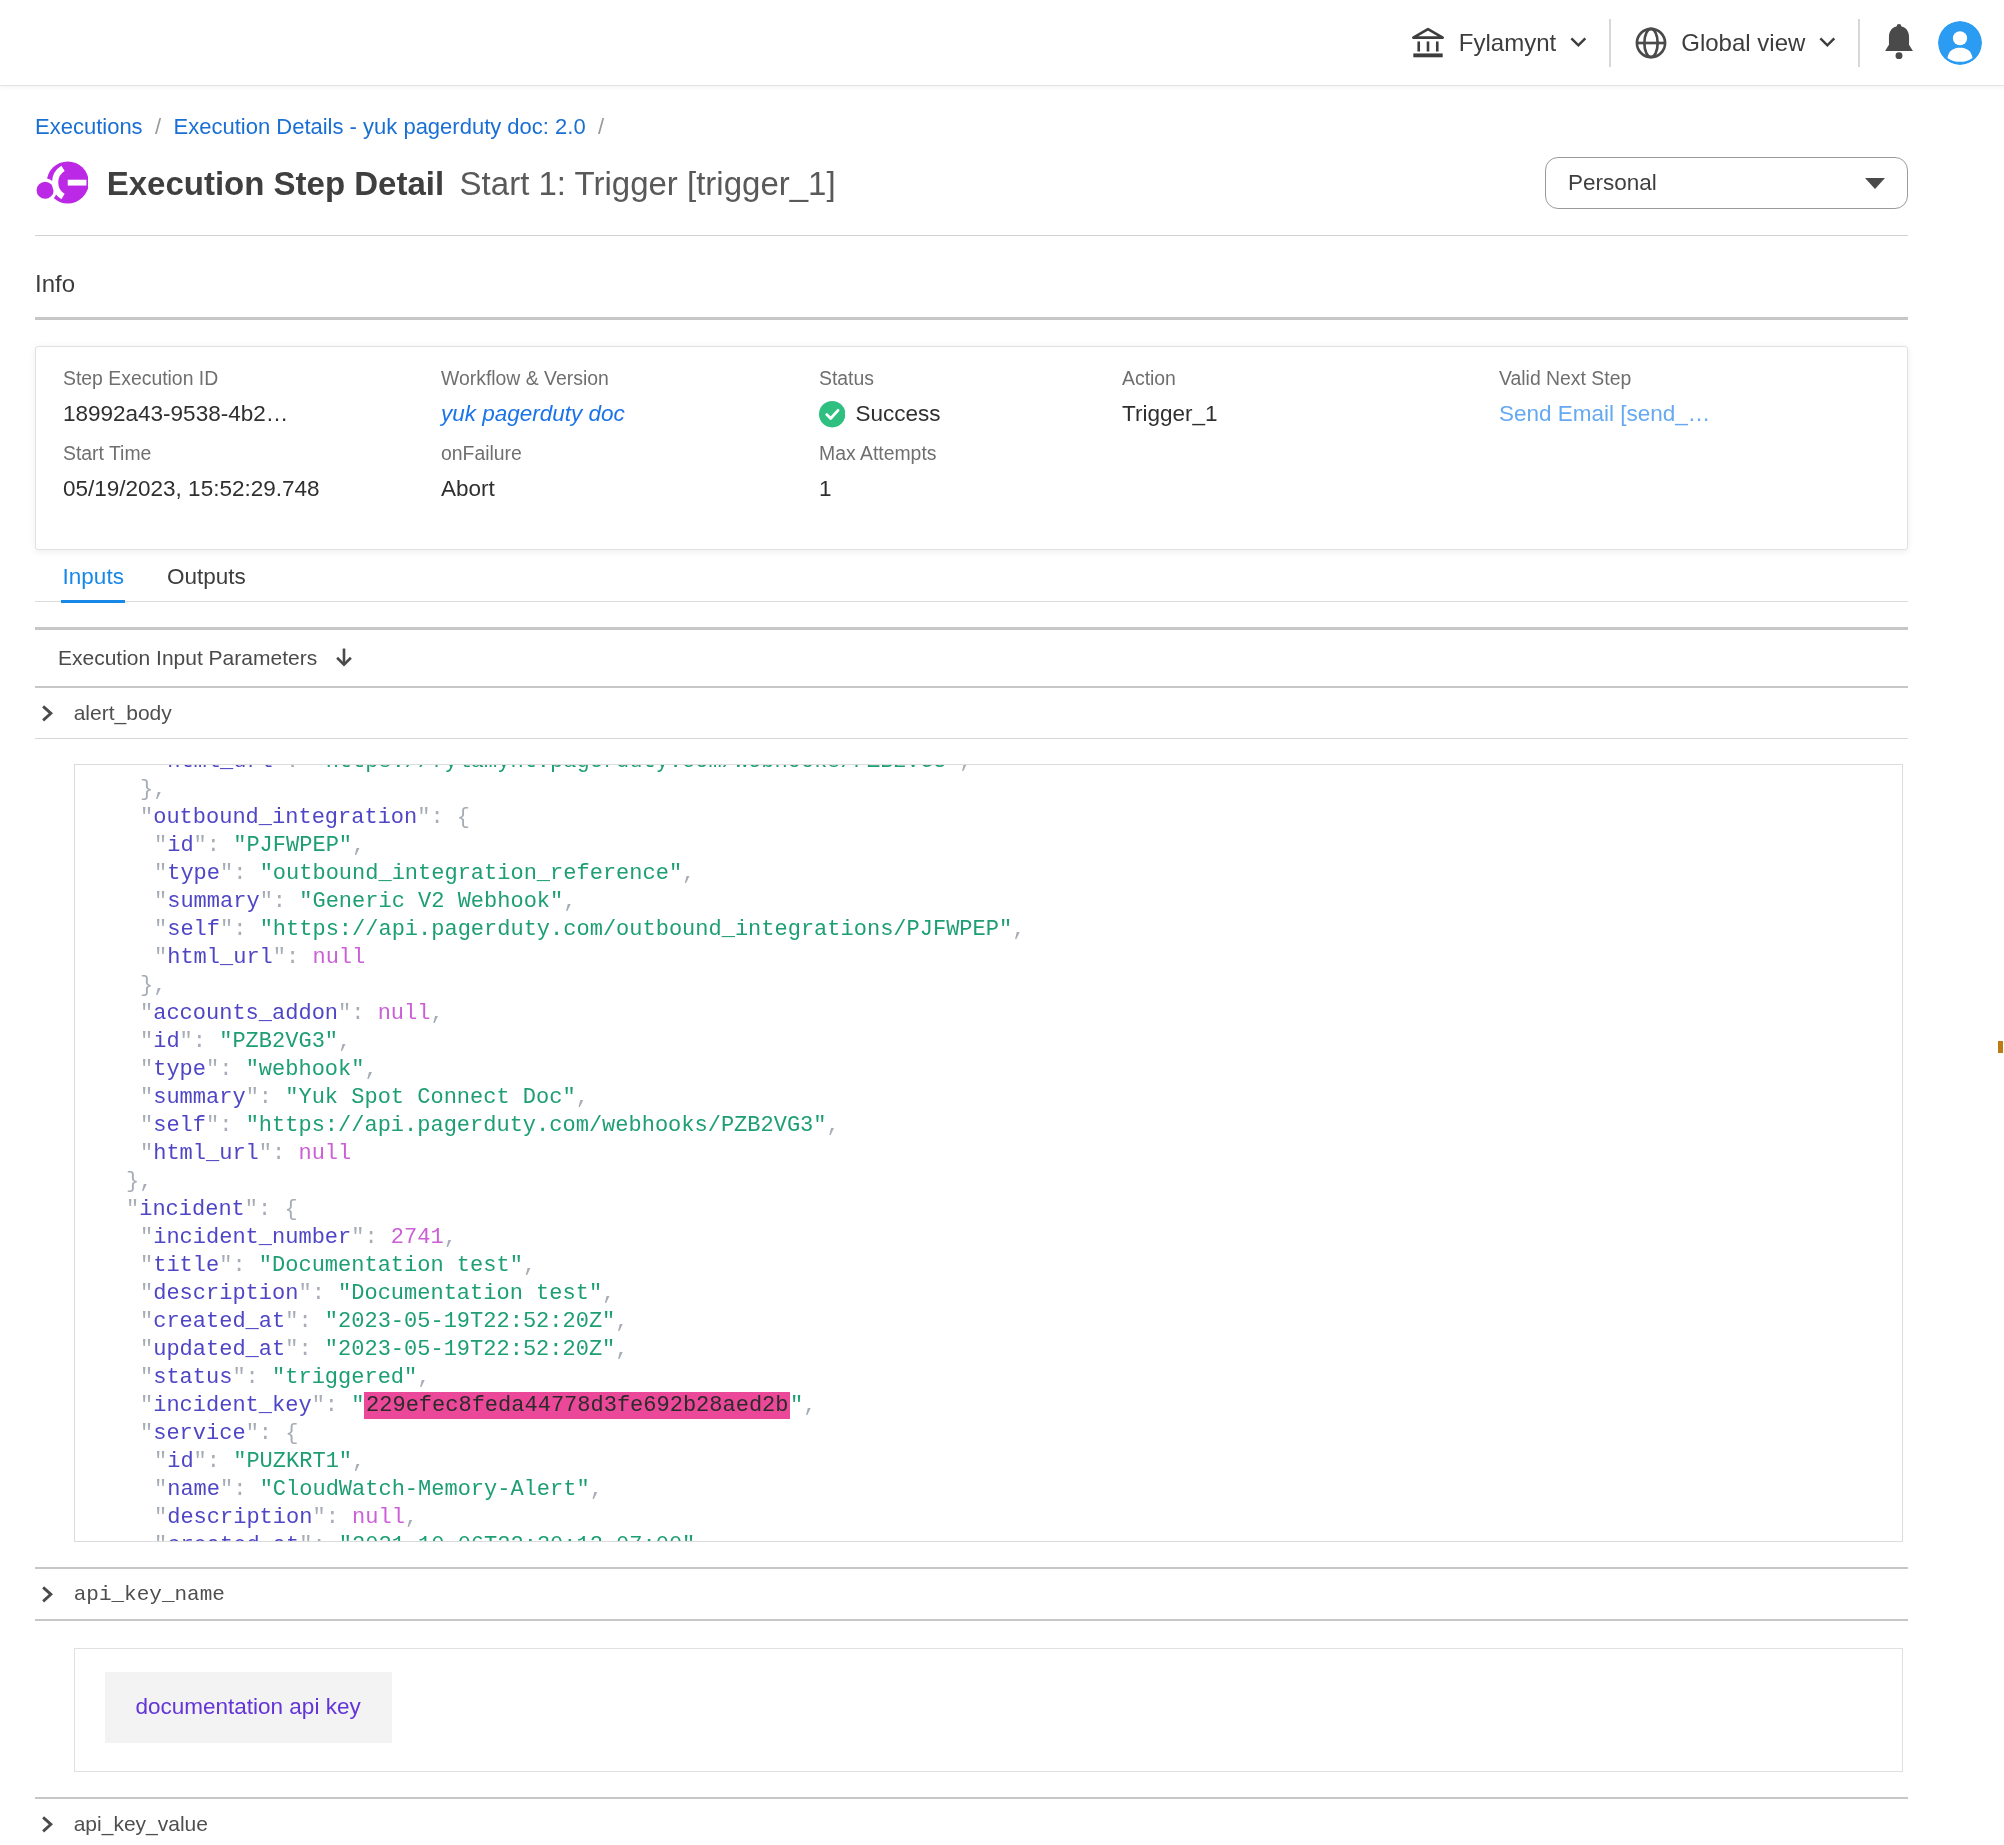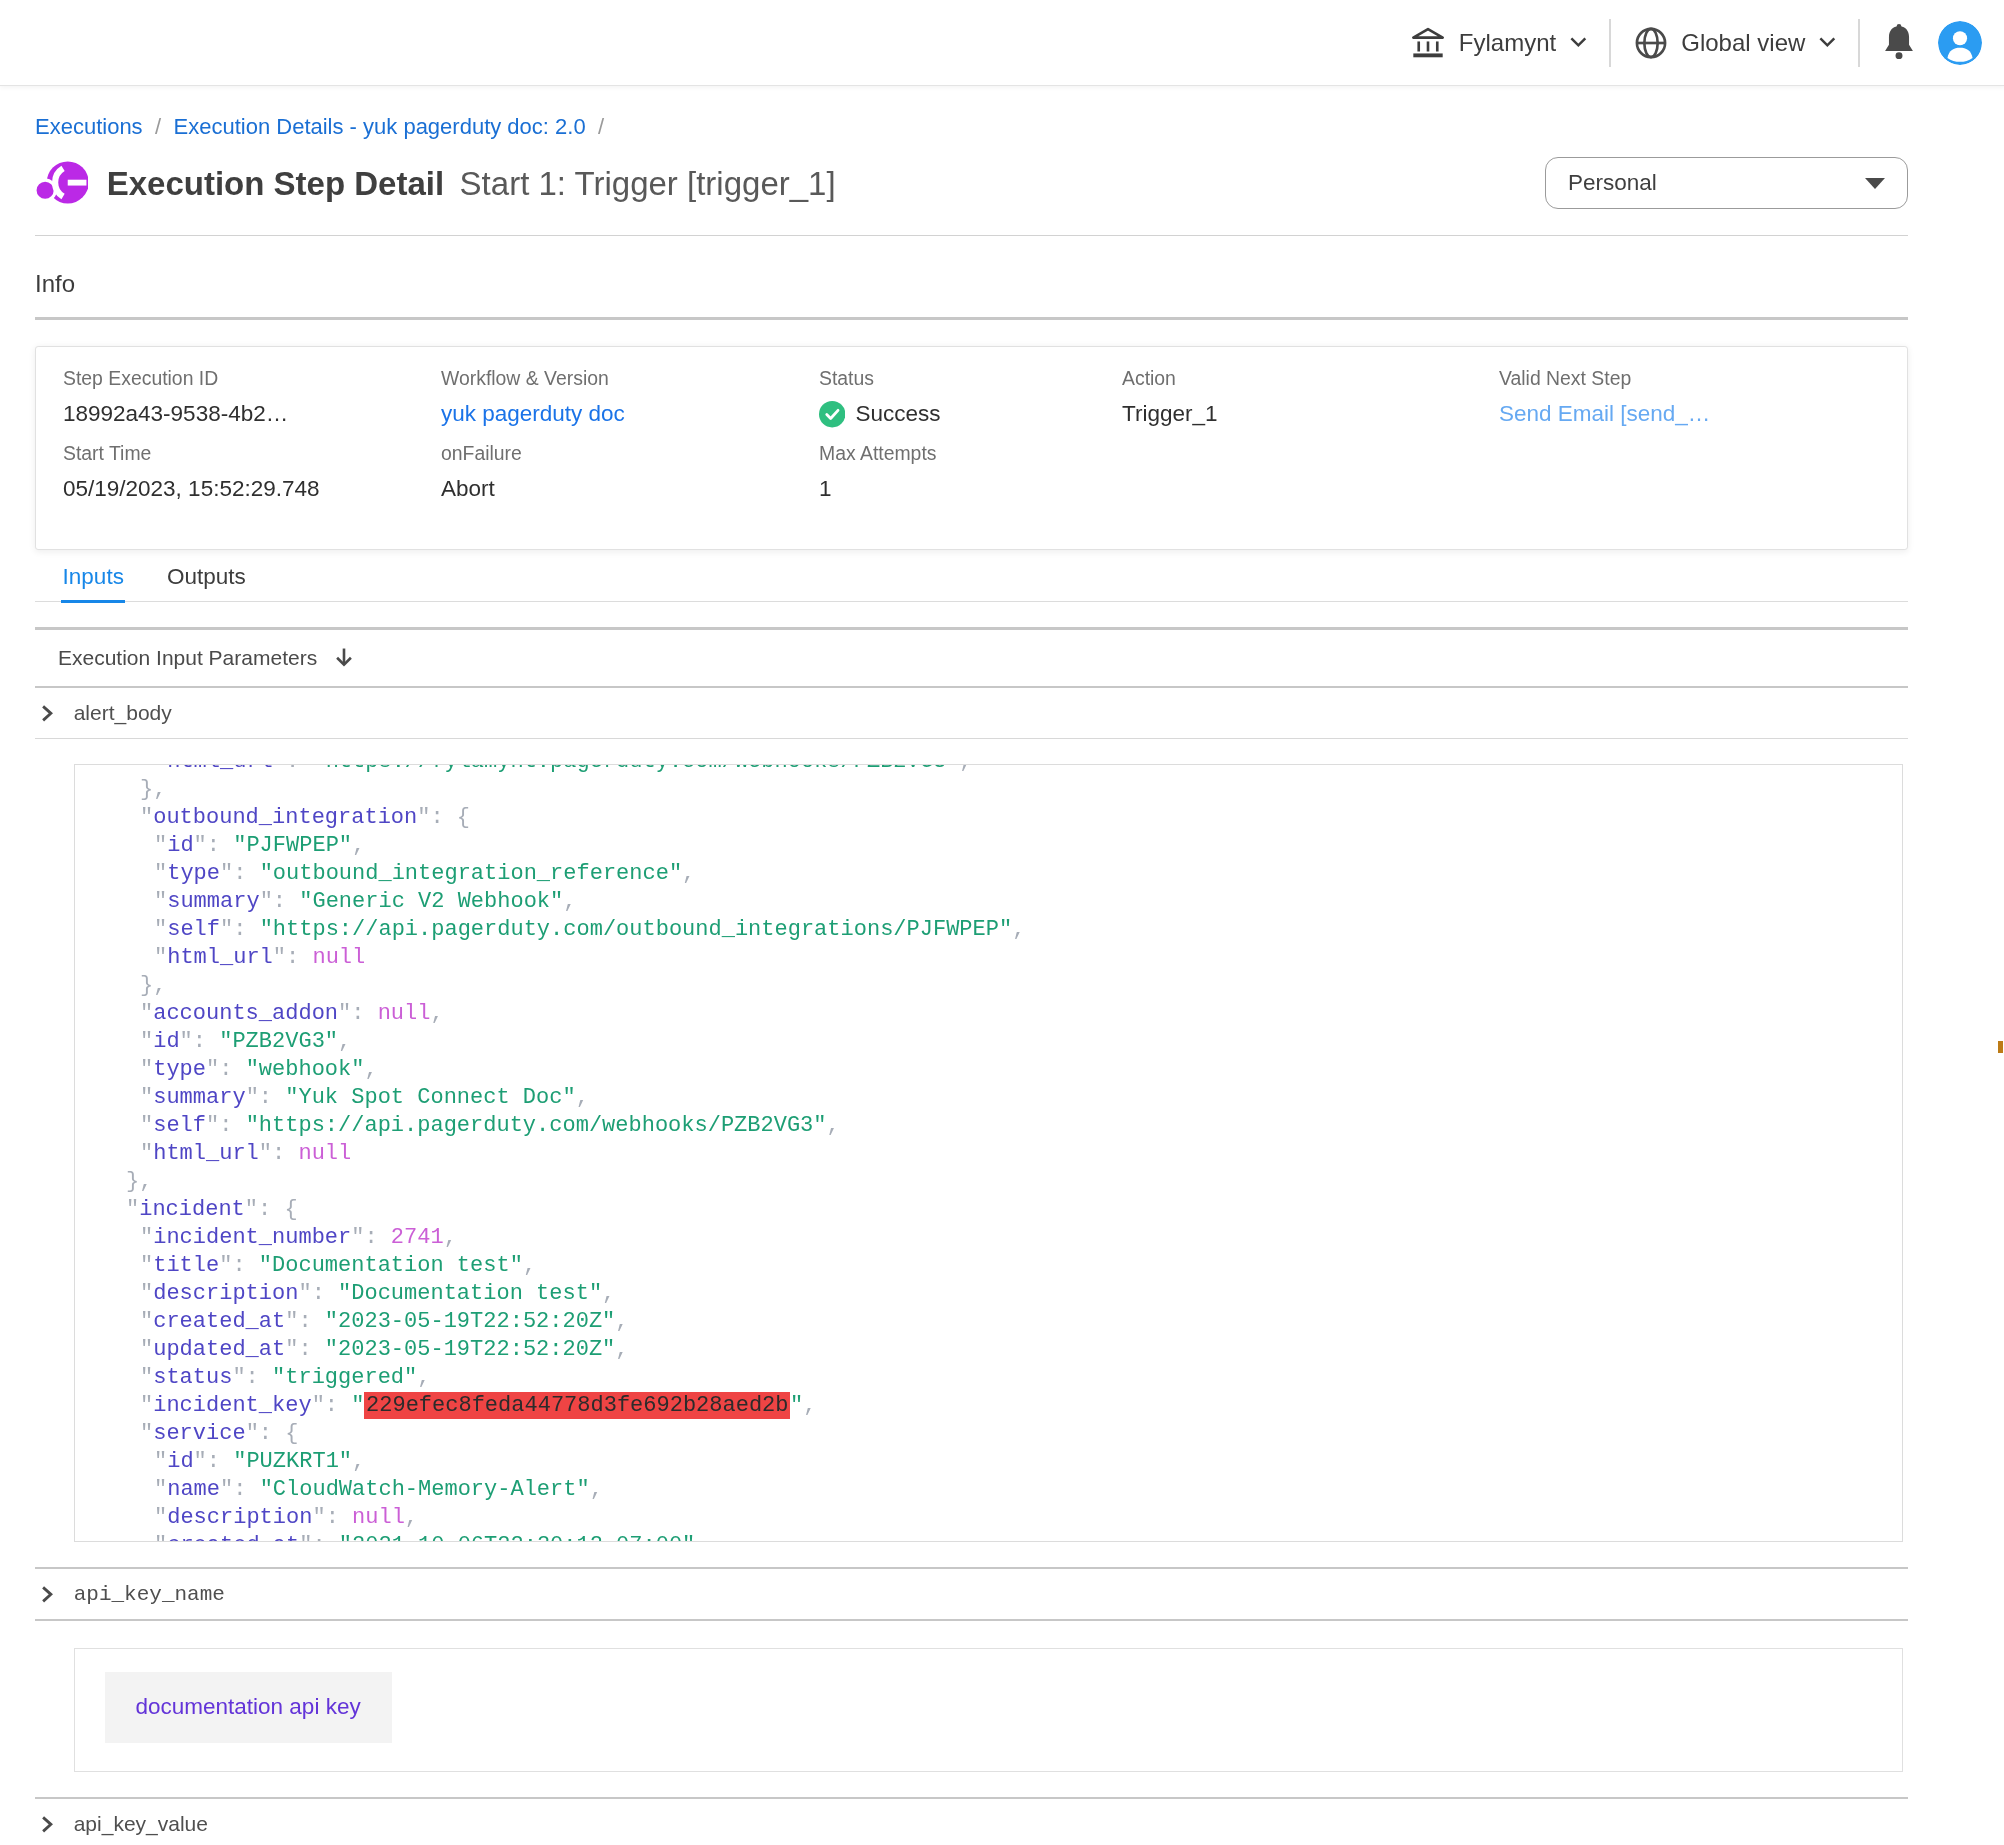--- a/index.html
+++ b/index.html
@@ -28,21 +28,21 @@
             border-top:11.7px solid #4a4a4a;}
   .divider-a{margin-top:23px;height:1.6px;background:#d2d2d2;}
   .info-heading{margin-top:34px;font-size:24px;color:#3c3c3c;}
   .divider-b{margin-top:18.7px;height:3.1px;background:#c7c7c7;}
   
   .info-card{margin-top:26.4px;height:204px;border:0.8px solid #e1e1e1;border-radius:3.1px;
              box-shadow:0 1.6px 7px rgba(0,0,0,.07);padding:20px 0 0 27px;box-sizing:border-box;background:#fff;}
   .info-grid{display:grid;grid-template-columns:378px 378px 303px 377px auto;row-gap:14px;}
   .info-cell .lbl{font-size:19.4px;color:#6f6f6f;}
   .info-cell .val{margin-top:11px;font-size:22.5px;color:#2f2f2f;display:flex;align-items:center;gap:10px;text-align:center;}
-  .info-cell .val.link{color:#1a73e8;cursor:pointer;}
+  .info-cell .val.link{color:#1a73e8;cursor:pointer;font-style:italic;}
   .info-cell .val.link-light{color:#66a9f2;cursor:pointer;}
   
   .tabs{margin-top:11px;display:flex;gap:40px;padding-left:26px;border-bottom:1.6px solid #dcdcdc;}
   .tab{font-size:22.5px;color:#3d3d3d;padding:3.1px 1.6px 9.3px 1.6px;cursor:pointer;}
   .tab.active{color:#1787e8;border-bottom:3.9px solid #1787e8;margin-bottom:-1.6px;}
   
   .params-panel{margin-top:25px;border-top:3.1px solid #c7c7c7;}
   .params-header{height:56px;display:flex;align-items:center;gap:17px;padding-left:23px;
                  border-bottom:2.3px solid #c7c7c7;font-size:21px;color:#4a4a4a;}
   .collapse-row{height:50px;display:flex;align-items:center;gap:20px;padding-left:4.7px;
@@ -53,21 +53,21 @@
   .code-block{margin:25px 0 0 39px;width:1829px;height:778px;border:1.6px solid #dcdcdc;box-sizing:border-box;
               overflow:hidden;background:#fff;font-family:"Liberation Mono",monospace;font-size:22px;}
   .code-line{line-height:28px;white-space:pre;}
   .clip-top{height:11px;overflow:hidden;}
   .clip-top .code-line{margin-top:-17px;}
   .clip-bottom{height:10px;overflow:hidden;}
   .tk-q,.tk-p{color:#a7adb7;}
   .tk-k{color:#4f46c5;}
   .tk-s{color:#1d9e74;}
   .tk-n{color:#cb5fd6;}
-  .tk-hl{background:#ef4444;color:#2b2b2b;padding:0.8px 1.6px;}
+  .tk-hl{background:#ec4899;color:#2b2b2b;padding:0.8px 1.6px;}
   .divider-c{margin-top:25px;height:2.3px;background:#c7c7c7;}
   
   .api-box{margin:26.4px 0 0 39px;width:1829px;height:124px;border:0.8px solid #e0e0e0;box-sizing:border-box;background:#fff;}
   .chip{margin:23px 0 0 29.5px;display:inline-flex;align-items:center;height:71px;padding:0 31px;
         background:#f3f3f3;font-size:22.5px;color:#6334d8;cursor:pointer;}
   
   .scroll-marker{position:absolute;right:1.6px;top:1041px;width:5.4px;height:11.7px;background:#bd7b16;}
   svg{display:block;}
 </style>
 </head>

